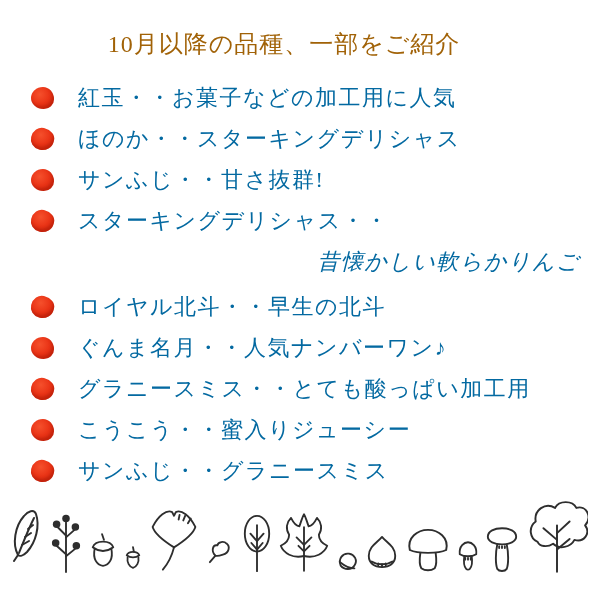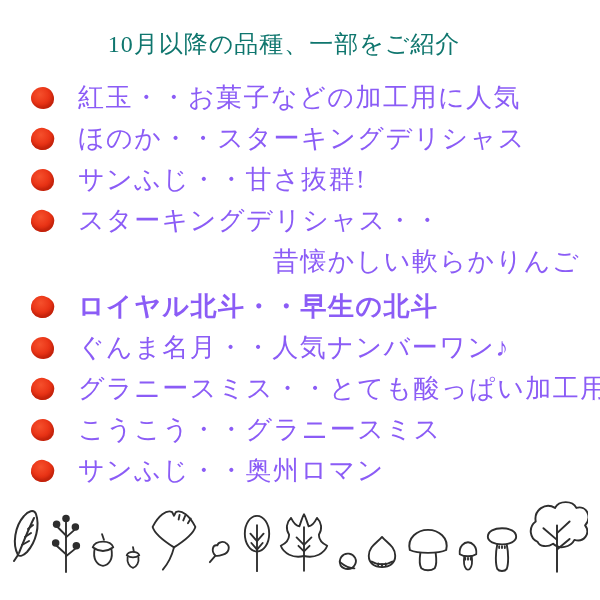--- a/index.html
+++ b/index.html
@@ -12,58 +12,59 @@
     overflow: hidden;
   }
   .page { position: absolute; inset: 0; }
 
   .title {
     margin-top: 30px;
     text-align: center;
     padding-right: 32px;
     font-size: 24px;
     letter-spacing: 1px;
-    color: #0f766e;
+    color: #a16207;
     line-height: 1.2;
     white-space: nowrap;
   }
 
   .list { margin-top: 19px; }
 
   .row {
     display: flex;
     align-items: center;
     height: 41px;
     padding-left: 31px;
     white-space: nowrap;
   }
-  .row.offset { margin-top: 4px; font-weight: bold; }
+  .row.offset { margin-top: 4px; }
 
   .bullet {
     width: 23px;
     height: 22px;
     flex: 0 0 auto;
     margin-right: 24px;
     background: radial-gradient(circle at 38% 34%, #f5502c 0%, #ea3517 45%, #dd2c10 78%, #cf2a12 100%);
     border-radius: 52% 48% 45% 55% / 50% 56% 44% 50%;
     box-shadow: inset -2px -3px 3px rgba(160,20,5,0.45);
   }
   .row:nth-child(even) .bullet { transform: rotate(14deg); border-radius: 46% 54% 52% 48% / 55% 45% 52% 48%; }
 
   .item-text {
-    font-size: 26px;
+    font-size: 22px;
     letter-spacing: 1.5px;
     line-height: 1;
-    color: #8b5cf6;
+    color: #0369a1;
   }
 
   .row.continuation {
     justify-content: flex-end;
     padding-right: 20px;
     padding-left: 0;
+    font-style: italic;
   }
 
   .footer {
     position: absolute;
     left: 0;
     right: 0;
     bottom: 26px;
     display: flex;
     align-items: flex-end;
     justify-content: space-between;
@@ -111,25 +112,25 @@
     <div class="row">
       <span class="bullet"></span>
       <span class="item-text">ぐんま名月・・人気ナンバーワン♪</span>
     </div>
     <div class="row">
       <span class="bullet"></span>
       <span class="item-text">グラニースミス・・とても酸っぱい加工用</span>
     </div>
     <div class="row">
       <span class="bullet"></span>
-      <span class="item-text">こうこう・・グラニースミス</span>
-    </div>
-    <div class="row">
-      <span class="bullet"></span>
-      <span class="item-text">サンふじ・・奥州ロマン</span>
+      <span class="item-text">こうこう・・蜜入りジューシー</span>
+    </div>
+    <div class="row">
+      <span class="bullet"></span>
+      <span class="item-text">サンふじ・・グラニースミス</span>
     </div>
   </div>
 
   <div class="footer">
 
     <span class="ic mb12">
       <svg width="30" height="54" viewBox="0 0 30 54">
         <path d="M6 47 C 0 36 3 18 12 8 C 16 3 22 1 24 6 C 28 18 24 34 15 44 C 12 47 8 49 6 47 Z"></path>
         <path d="M6 47 L 2 53"></path>
         <path d="M7 45 C 11 35 16 22 22 10"></path>

